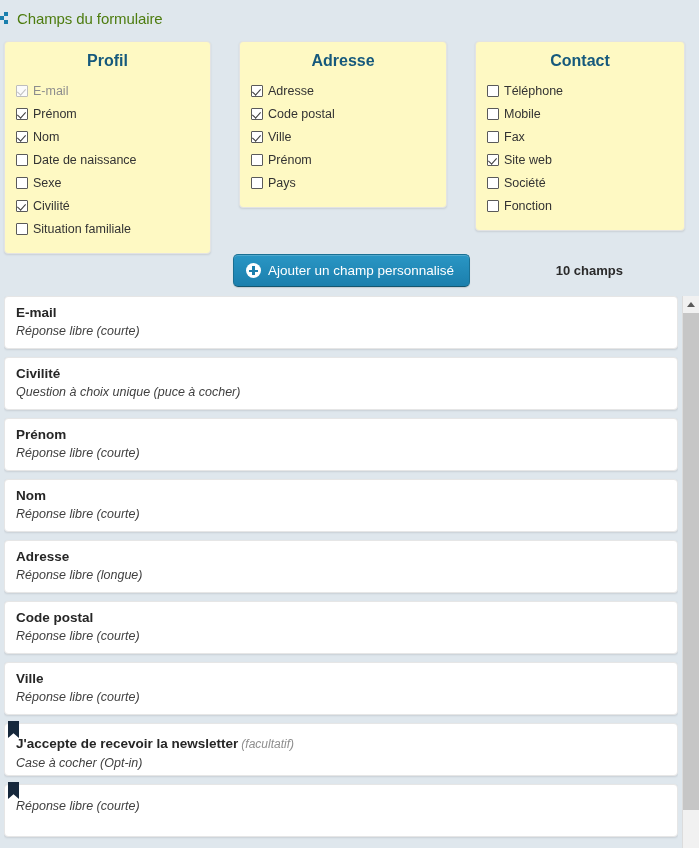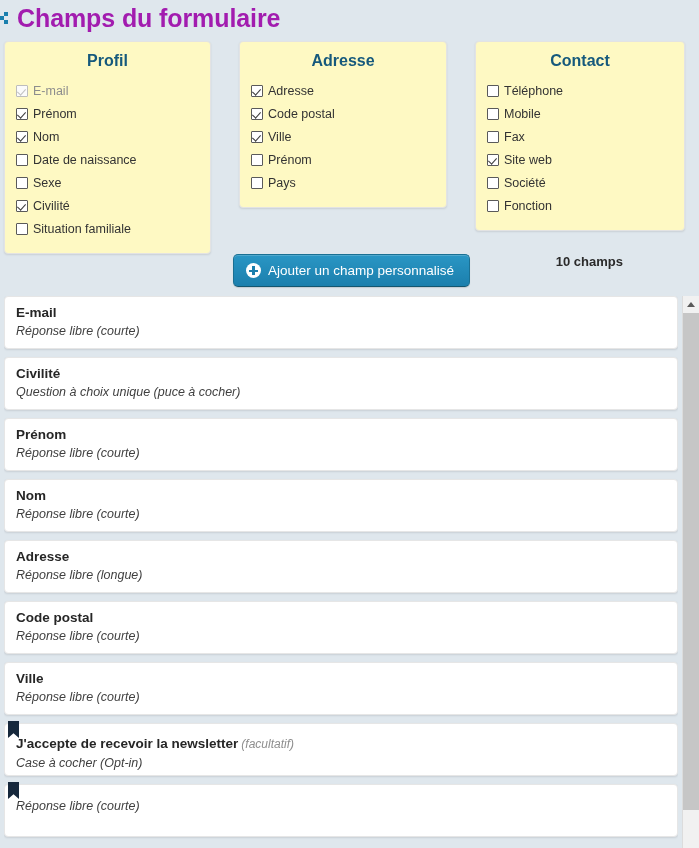--- a/index.html
+++ b/index.html
@@ -37,23 +37,23 @@
     position: absolute;
     display: block;
     width: 4px;
     height: 4px;
     background: #1a7fad;
   }
   #header-icon i.a { left: 4px; top: 3px; }
   #header-icon i.b { left: 0px; top: 7px; }
   #header-icon i.c { left: 4px; top: 11px; }
   #page-title {
-    font-size: 25px;
-    font-weight: bold;
-    color: #a21caf;
+    font-size: 15px;
+    font-weight: normal;
+    color: #4d7c0f;
     letter-spacing: -0.1px;
     white-space: nowrap;
   }
 
   
   #panels {
     position: absolute;
     left: 4px;
     top: 41px;
     width: 691px;
@@ -166,21 +166,21 @@
   }
   #plus-circle-icon::before {
     left: 3px; top: 6.5px; width: 9px; height: 2.6px;
   }
   #plus-circle-icon::after {
     left: 6.2px; top: 3.3px; width: 2.6px; height: 9px;
   }
   #field-count {
     position: absolute;
     right: 3px;
-    top: 0;
+    top: 9px;
     font-size: 13px;
     font-weight: bold;
     color: #2b2b2b;
     white-space: nowrap;
   }
 
   
   #fields-list {
     position: absolute;
     left: 4px;

